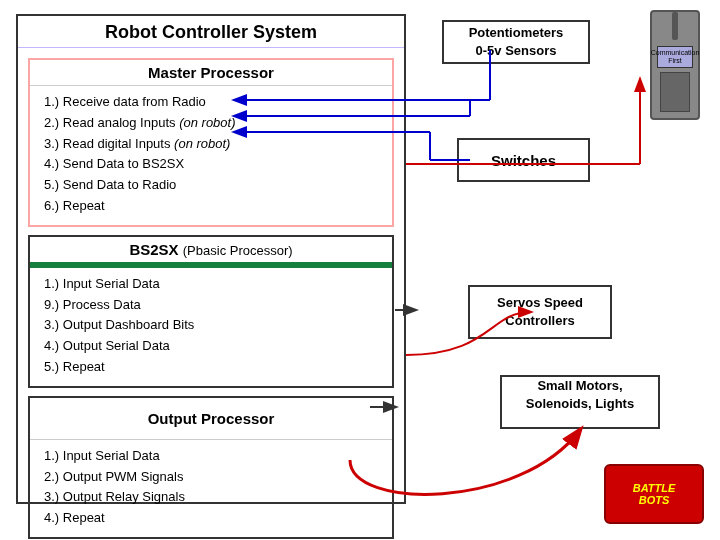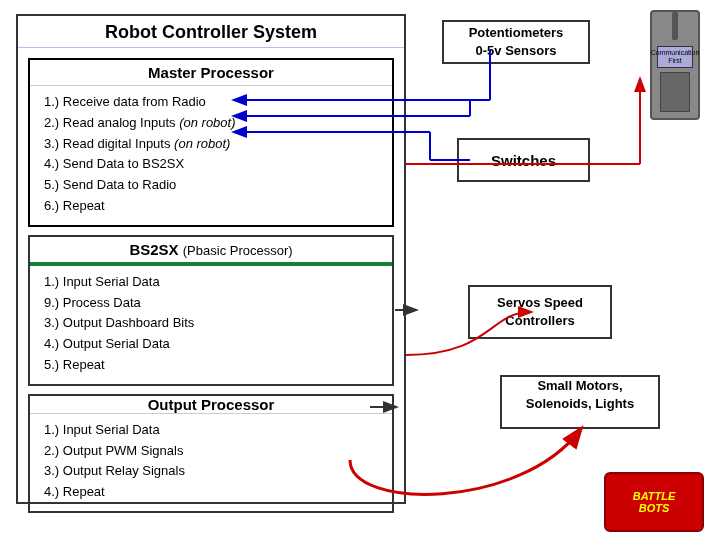--- a/index.html
+++ b/index.html
@@ -37,21 +37,21 @@
       text-align: center;
       font-size: 18px;
       font-weight: bold;
       padding: 6px 0 4px 0;
       border-bottom: 1px solid #c4b5fd;
     }
 
     
     .master-processor-box {
       margin: 10px 10px 8px 10px;
-      border: 2px solid #000000;
+      border: 2px solid #fca5a5;
       padding: 0;
     }
 
     .master-processor-title {
       text-align: center;
       font-size: 15px;
       font-weight: bold;
       padding: 4px 0;
       border-bottom: 1px solid #ccc;
       background: #fff;
@@ -68,21 +68,21 @@
       margin: 8px 10px 8px 10px;
       border: 2px solid #333;
       padding: 0;
     }
 
     .bs2sx-title {
       text-align: center;
       font-size: 15px;
       font-weight: bold;
       padding: 4px 0;
-      border-bottom: 4px solid #15803d;
+      border-bottom: 6px solid #15803d;
       background: #fff;
     }
 
     .bs2sx-title .pbasic {
       font-weight: normal;
       font-size: 13px;
     }
 
     .bs2sx-list {
       padding: 6px 10px 8px 14px;
@@ -94,21 +94,21 @@
     .output-processor-box {
       margin: 8px 10px 8px 10px;
       border: 2px solid #333;
       padding: 0;
     }
 
     .output-processor-title {
       text-align: center;
       font-size: 15px;
       font-weight: bold;
-      padding: 0 0;
+      padding: 12px 0;
       border-bottom: 1px solid #ccc;
       background: #fff;
     }
 
     .output-processor-list {
       padding: 6px 10px 8px 14px;
       font-size: 13px;
       line-height: 1.6;
     }
 
@@ -220,21 +220,21 @@
       height: 28px;
       background: #555;
       margin: 0 auto;
       border-radius: 2px;
     }
 
     
     .battlebots-logo {
       position: absolute;
       right: 16px;
-      bottom: 8px;
+      bottom: 16px;
       width: 100px;
       height: 60px;
       background: #c00;
       border: 2px solid #800;
       border-radius: 6px;
       display: flex;
       align-items: center;
       justify-content: center;
       font-size: 11px;
       font-weight: bold;

